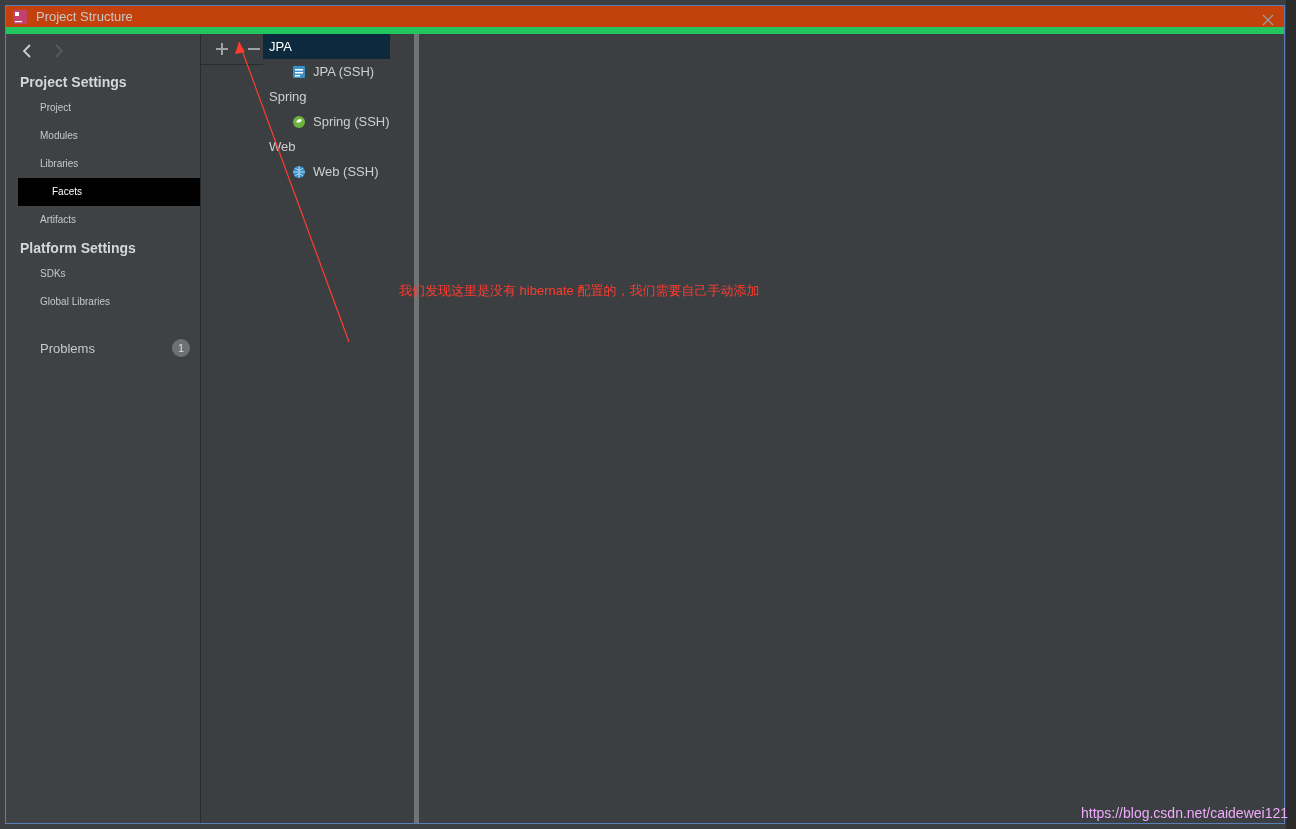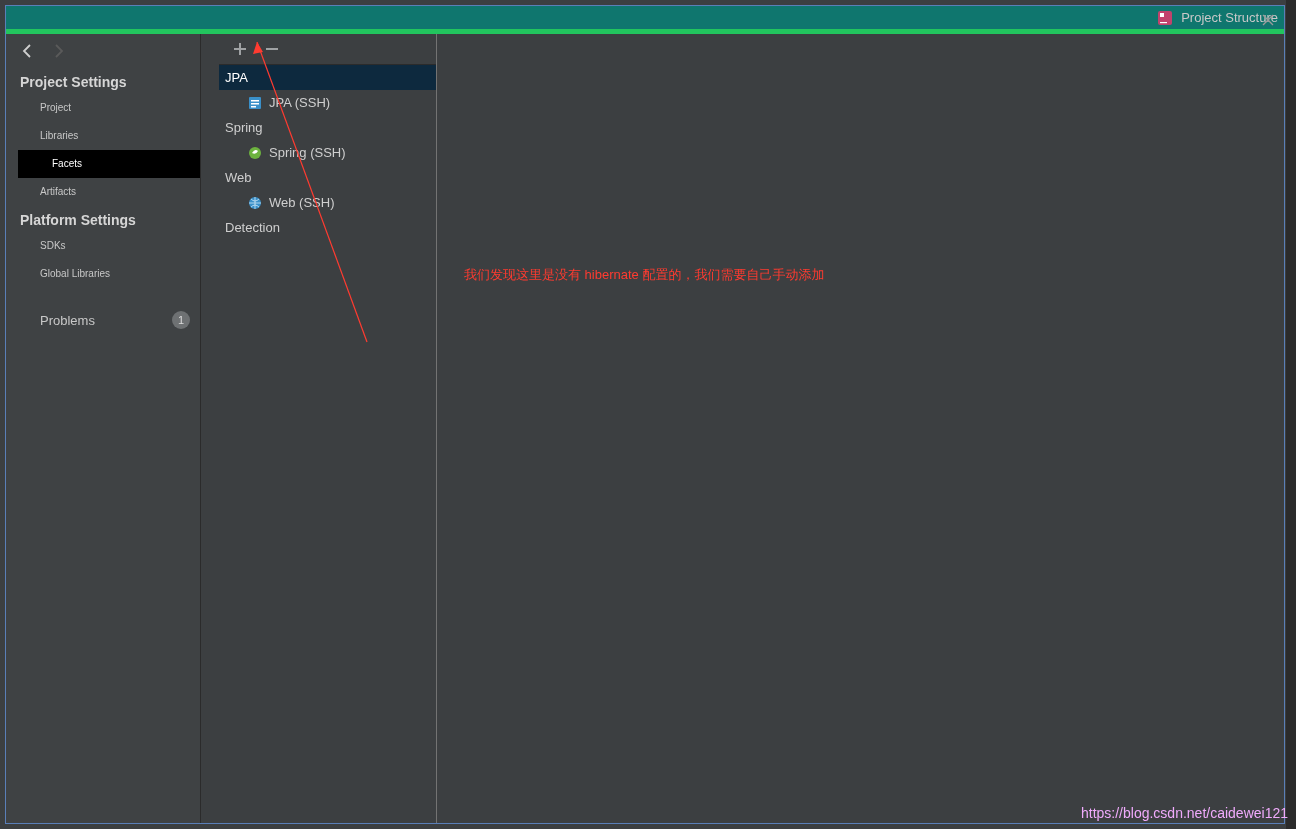--- a/index.html
+++ b/index.html
@@ -17,27 +17,26 @@
       position: absolute;
       left: 5px; top: 5px;
       width: 1280px; height: 819px;
       border: 1px solid #5a7fb8;
       background: #3c3f41;
       display: flex;
       flex-direction: column;
     }
     .titlebar {
       height: 28px;
-      background: #0f766e;
+      background: #c2410c;
       display: flex;
       align-items: center;
       padding: 0 6px;
-      border-bottom: 5px solid #22c55e;
+      border-bottom: 7px solid #22c55e;
       position: relative;
-      justify-content: flex-end;
     }
     .titlebar .app-icon {
       width: 16px; height: 16px;
       margin-right: 8px;
     }
     .titlebar-title { color: #c8c8c8; font-size: 13px; }
     .titlebar-close {
       position: absolute; right: 6px; top: 4px;
       width: 20px; height: 20px;
       display: flex; align-items: center; justify-content: center;
@@ -88,22 +87,22 @@
       width: 18px; height: 18px;
       border-radius: 9px;
       background: #6e7173;
       color: #dcdcdc;
       font-size: 11px;
       display: flex; align-items: center; justify-content: center;
     }
     .middle-col {
       width: 218px;
       background: #3c3f41;
-      border-right: 1px solid #737373;
-      display: flex; flex-direction: column; margin-left: 18px;
+      border-right: 5px solid #737373;
+      display: flex; flex-direction: row;
     }
     .mid-toolbar {
       height: 31px;
       display: flex; align-items: center; gap: 14px;
       padding-left: 12px;
       border-bottom: 1px solid #2b2b2b;
     }
     .tb-btn { width: 18px; height: 18px; display:flex; align-items:center; justify-content:center; cursor:pointer; }
     .tree { padding-top: 0; }
     .tree-row {
@@ -180,20 +179,21 @@
         </span>
         <span class="disabled">
           <svg viewBox="0 0 16 16" width="16" height="16">
               <path d="M6 2 L12 8 L6 14" stroke="#5a5a5a" stroke-width="1.8" fill="none"></path>
             </svg>
         </span>
       </div>
 
       <div class="section-header">Project Settings</div>
       <div class="nav-item">Project</div>
+      <div class="nav-item">Modules</div>
       <div class="nav-item">Libraries</div>
       <div class="nav-item selected">Facets</div>
       <div class="nav-item">Artifacts</div>
 
       <div class="section-header">Platform Settings</div>
       <div class="nav-item">SDKs</div>
       <div class="nav-item">Global Libraries</div>
 
       <div class="problems-row">
         <span>Problems</span>
@@ -249,30 +249,27 @@
         <div class="tree-row tree-child">
           <span class="tree-icon">
             <svg viewBox="0 0 16 16" width="16" height="16">
                 <circle cx="8" cy="8" r="6" fill="#3a90c9"></circle>
                 <path d="M2 8 H14 M8 2 V14 M4 4 Q8 8 12 4 M4 12 Q8 8 12 12" stroke="#cfe8f7" stroke-width="0.8" fill="none"></path>
               </svg>
           </span>
           <span>Web (SSH)</span>
         </div>
 
-        <div class="tree-row root">
-          <span>Detection</span>
-        </div>
       </div>
     </div>
 
     <div class="main-col">
       <svg class="anno-line" style="left:-200px; top:8px;" width="360" height="320">
         <line x1="20" y1="0" x2="130" y2="300" stroke="#ff3b30" stroke-width="1.2"></line>
         <polygon points="20,0 16,12 26,10" fill="#ff3b30"></polygon>
       </svg>
-      <div class="anno-text" style="left:-20px; top:232px;margin-left:47px;">我们发现这里是没有 hibernate 配置的，我们需要自己手动添加</div>
+      <div class="anno-text" style="left:-20px; top:248px;">我们发现这里是没有 hibernate 配置的，我们需要自己手动添加</div>
     </div>
 
   </div>
 </div>
 
 <div class="watermark">https://blog.csdn.net/caidewei121</div>
 
 </body></html>

